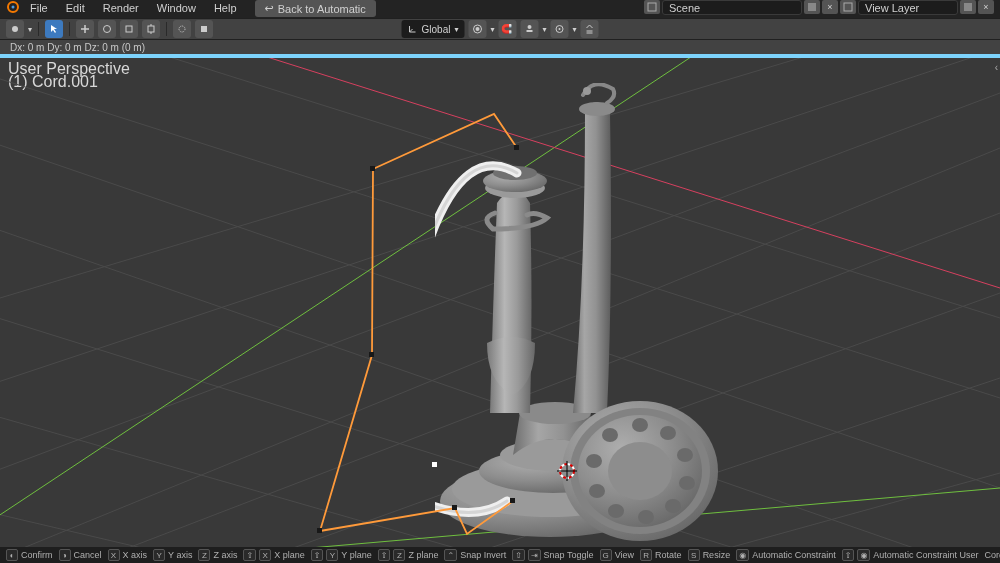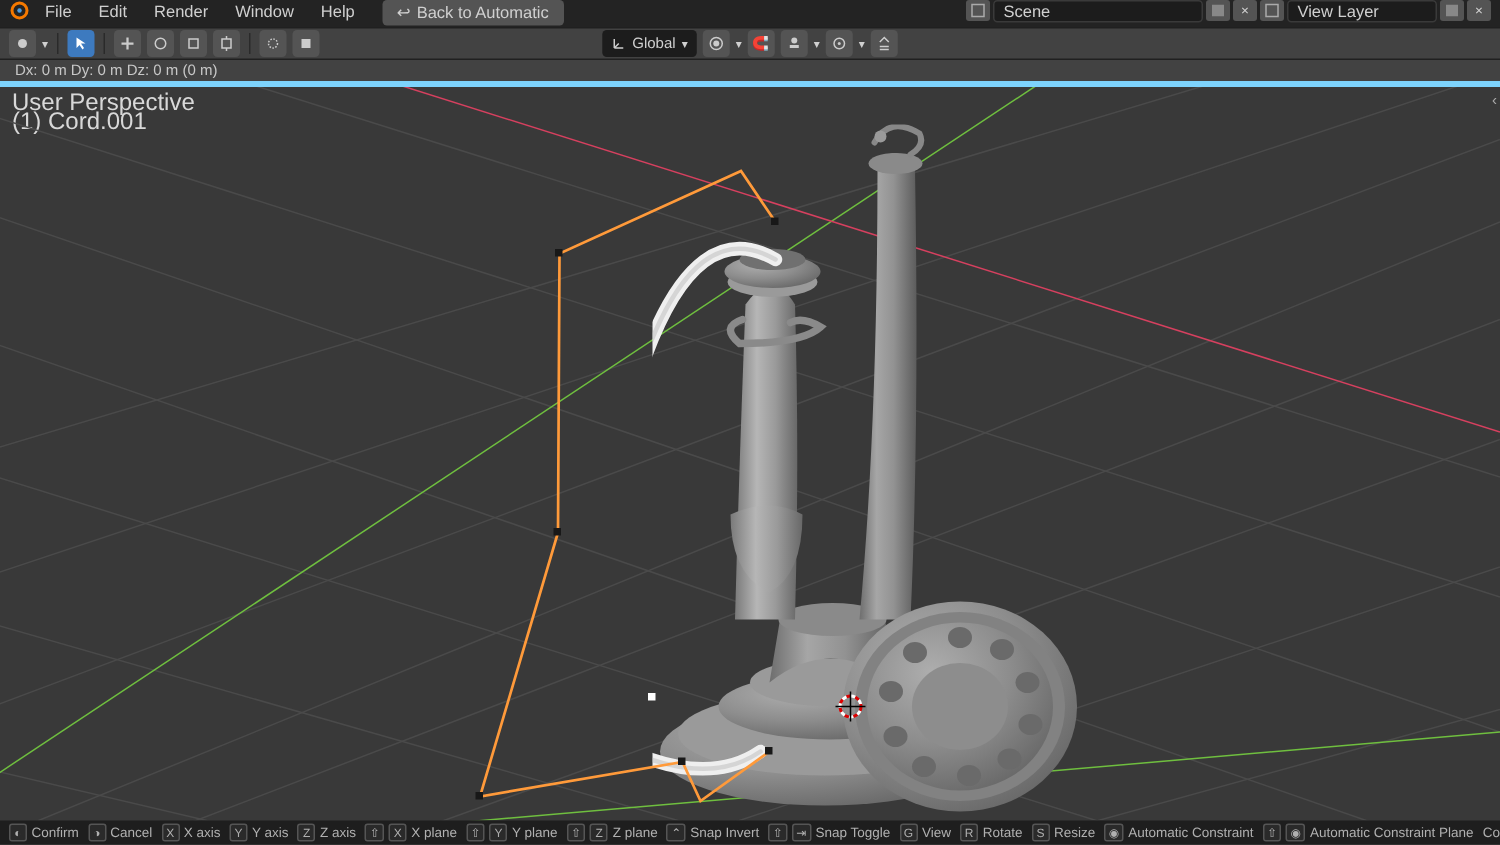--- a/index.html
+++ b/index.html
@@ -376,16 +376,16 @@
       <span class="key">S</span>
       <span>Resize</span>
     </div>
   <div class="item">
       <span class="key">◉</span>
       <span>Automatic Constraint</span>
     </div>
   <div class="item">
       <span class="key">⇧</span>
       <span class="key">◉</span>
-      <span>Automatic Constraint Plane</span>
+      <span>Automatic Constraint User</span>
     </div>
   <div class="item right">Cord.001 | Verts:1/7</div>
 </div>
 
 </body></html>

